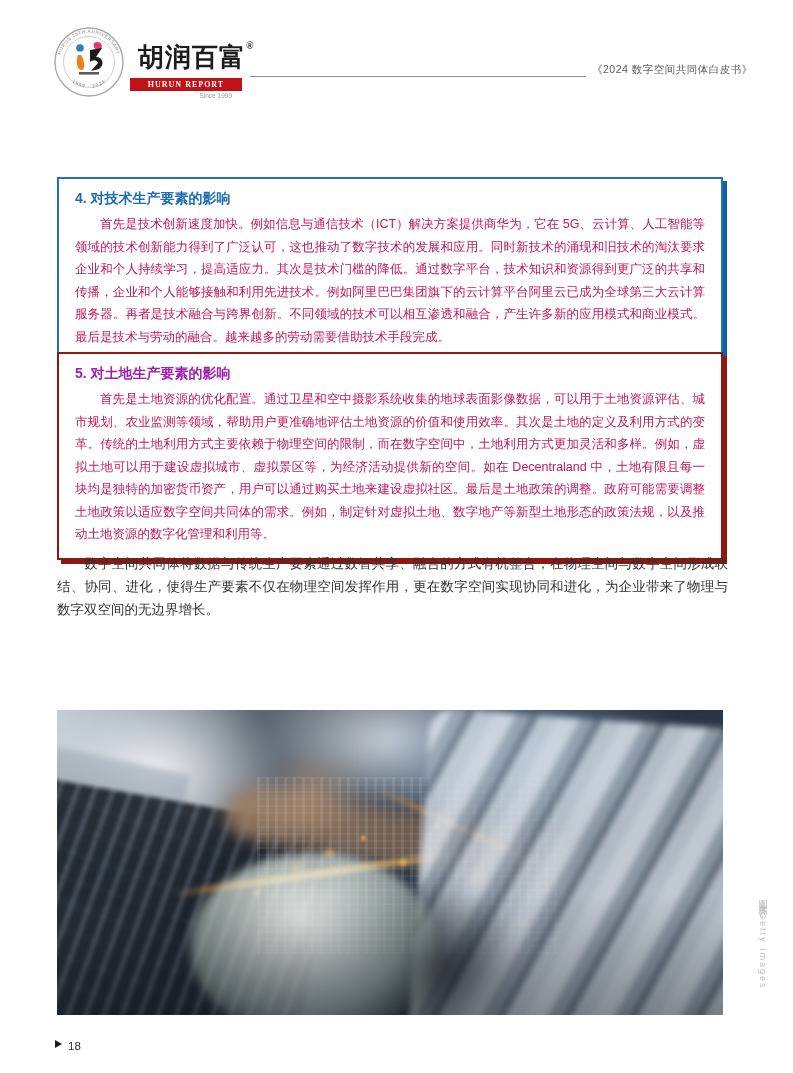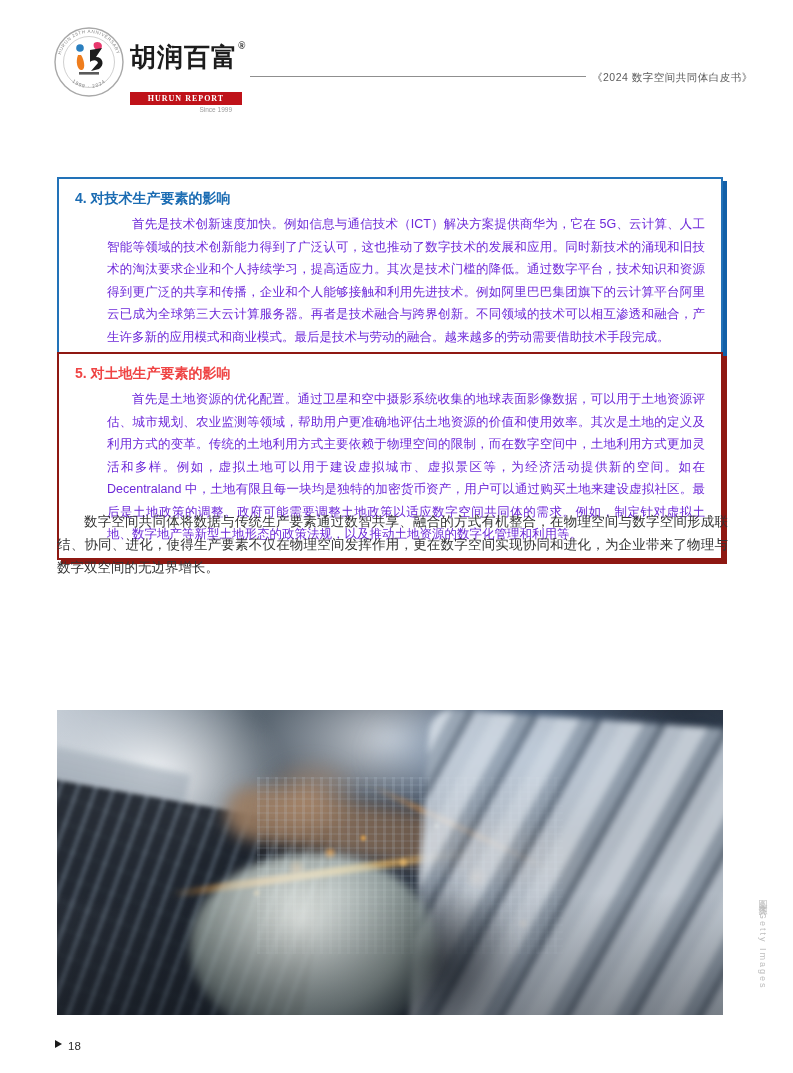--- a/index.html
+++ b/index.html
@@ -2,40 +2,40 @@
 <html><head>
 <meta charset="utf-8">
 <style>
   * { margin:0; padding:0; box-sizing:border-box; }
   body { background:#e9e9e9; font-family:"Liberation Sans","DejaVu Sans",sans-serif; }
   .page { position:relative; width:793px; height:1073px; background:#ffffff; margin:0 auto; overflow:hidden; }
 
   
   .emblem { position:absolute; left:53px; top:26px; width:72px; height:72px; }
   .logo-block { position:absolute; left:130px; top:40px; width:114px; }
-  .logo-cn { font-size:26px; font-weight:bold; color:#1c1c1c; letter-spacing:1px; white-space:nowrap; font-family:Liberation Serif, serif; }
+  .logo-cn { font-size:26px; font-weight:bold; color:#1c1c1c; letter-spacing:1px; white-space:nowrap; font-family:Liberation Serif, serif;margin-left:8px; }
   .logo-cn sup { font-size:10px; vertical-align:top; }
-  .logo-banner { margin-top:17px; width:112px; height:13px; background:#bf1219; color:#ffffff;
+  .logo-banner { margin-top:3px; width:112px; height:13px; background:#bf1219; color:#ffffff;
     font-family:"Liberation Serif","DejaVu Serif",serif; font-weight:bold; font-size:8px;
     line-height:13px; text-align:center; letter-spacing:1px; }
   .logo-since { width:112px; text-align:right; padding-right:10px; font-size:6.5px; color:#9b9b9b; margin-top:1px; }
   .header-rule { position:absolute; left:250px; top:76px; width:336px; height:1px; background:#8f8f8f; }
-  .header-booklet { position:absolute; left:592px; top:63px; width:170px; font-size:10.5px; color:#5a5a5a; letter-spacing:0.5px; white-space:nowrap;margin-top:8px; }
+  .header-booklet { position:absolute; left:592px; top:63px; width:170px; font-size:10.5px; color:#5a5a5a; letter-spacing:0.5px; white-space:nowrap; }
 
   
   .callout { position:absolute; left:57px; width:666px; background:#ffffff; padding:11px 16px 12px 16px; }
   .callout h3 { font-size:14px; font-weight:bold; margin-bottom:5px; }
-  .callout p { font-size:12.5px; line-height:1.8; color:#6d28d9; text-align:justify; text-indent:2em;margin-left:32px; }
+  .callout p { font-size:12.5px; line-height:1.8; color:#be185d; text-align:justify; text-indent:2em; }
   .callout-blue { top:177px; border:2px solid #2272b8; box-shadow:4px 4px 0 0 #1260a8; }
   .callout-blue h3 { color:#1b6cb3; }
   .callout-red { top:352px; border:2px solid #8e1812; box-shadow:4px 4px 0 0 #8e1812; }
-  .callout-red h3 { color:#ef4444; }
+  .callout-red h3 { color:#a21caf; }
 
   
-  .bodytext { position:absolute; left:57px; top:510px; width:671px; display:flex; gap:29px; }
+  .bodytext { position:absolute; left:57px; top:552px; width:671px; display:flex; gap:29px; }
   .bodytext .col { flex:1; }
   .bodytext p { font-size:13.5px; line-height:1.71; color:#333333; text-align:justify; }
   .bodytext p.indent { text-indent:2em; }
 
   
   .photo { position:absolute; left:57px; top:710px; width:666px; height:305px; overflow:hidden; background:#27303d; }
   .photo > div { position:absolute; }
   .ph-base { inset:0; background:linear-gradient(108deg,#c3cbd4 0%,#97a3b0 10%,#5d6974 25%,#333d4b 48%,#1e2530 68%,#2c3440 85%,#232b36 100%); }
   .ph-glow-tl { left:-40px; top:-30px; width:270px; height:190px; background:radial-gradient(closest-side,rgba(248,250,252,0.95),rgba(248,250,252,0)); filter:blur(6px); }
   .ph-glow-top { left:200px; top:-45px; width:270px; height:150px; background:radial-gradient(closest-side,rgba(235,240,245,0.85),rgba(235,240,245,0)); filter:blur(8px); }

